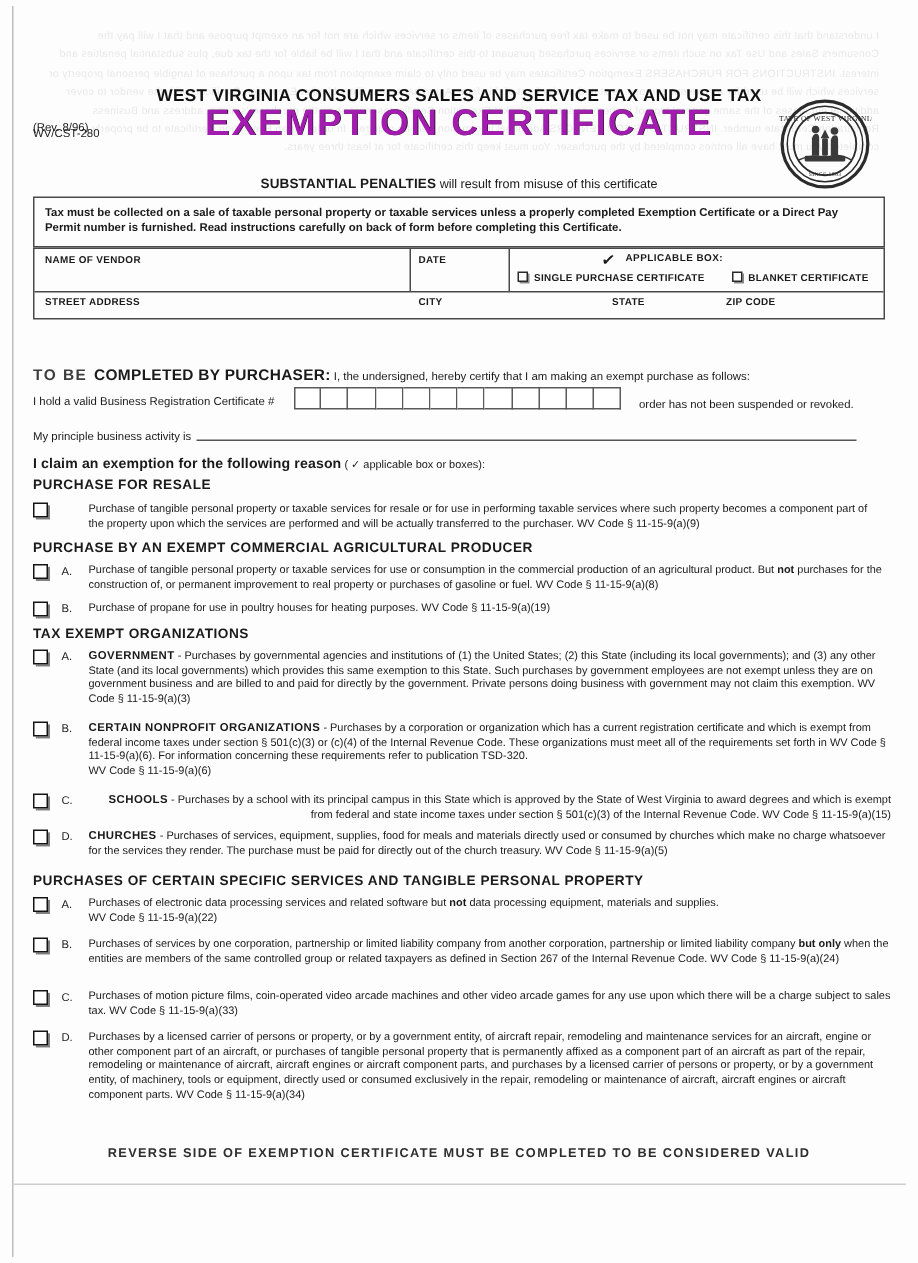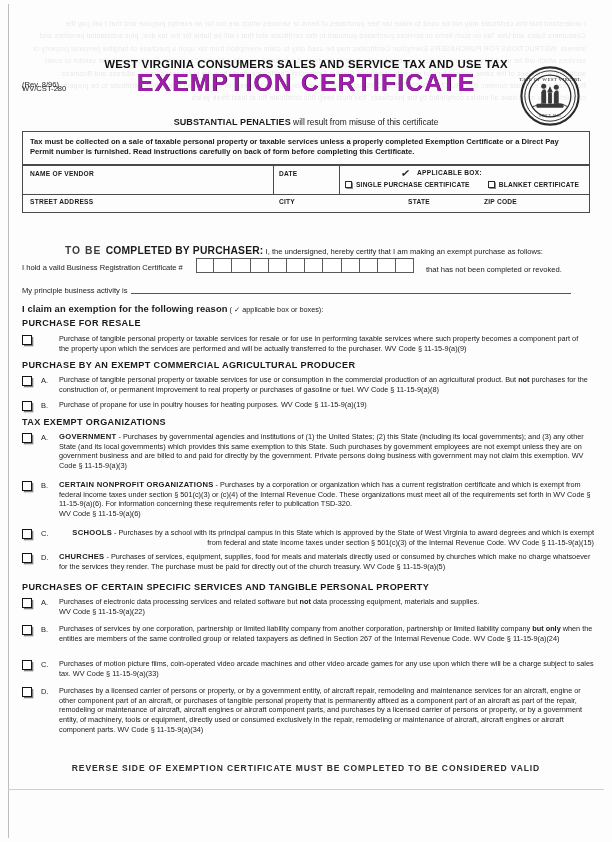--- a/index.html
+++ b/index.html
@@ -81,21 +81,21 @@
   }
   .applbl { position:absolute; left:78px; top:3px; font-size:6.6px; font-weight:bold; letter-spacing:.3px; }
   .check-mark { position:absolute; left:62px; top:1px; font-size:11px; font-weight:bold; transform:rotate(8deg); }
   .appbox-row { position:absolute; left:6px; top:15px; font-size:6.6px; font-weight:bold; letter-spacing:.2px; }
 
   
   .sec-purchaser { position:absolute; left:22px; top:240px; width:580px; }
   .bigbold {
     font-size:10.3px; font-weight:bold; letter-spacing:.2px;
   }
-  .smudge { color:#3d3d3d; filter:blur(.35px); letter-spacing:1px;margin-left:43px; }
+  .smudge { color:#3d3d3d; filter:blur(.35px); letter-spacing:1px; }
   .inline-note { font-size:7.6px; font-weight:normal; }
 
   .regline { position:absolute; left:22px; top:263px; width:580px; font-size:7.6px; }
   .regboxes { position:absolute; left:196px; top:258px; display:flex; }
   .regboxes i {
     display:block; width:18.2px; height:15px; border:1px solid #5a5a5a;
     border-left:none; background:#fff;
   }
   .regboxes i:first-child { border-left:1px solid #5a5a5a; }
   .regafter { position:absolute; left:426px; top:265px; font-size:7.6px; }
@@ -218,21 +218,21 @@
         <i></i>
         <i></i>
         <i></i>
         <i></i>
         <i></i>
         <i></i>
         <i></i>
         <i></i>
         <i></i>
     </div>
-    <div class="regafter">that has not been completed or revoked.</div>
+    <div class="regafter">order has not been suspended or revoked.</div>
 
     <div class="activity">
       <span>My principle business activity is</span><span class="rule"></span>
     </div>
 
     <div class="claimhdr">
       <span>I claim an exemption for the following reason</span><span class="n"> ( ✓ applicable box or boxes):</span>
     </div>
 
     <div class="grp-title" style="left:22px; top:318px;">PURCHASE FOR RESALE</div>

